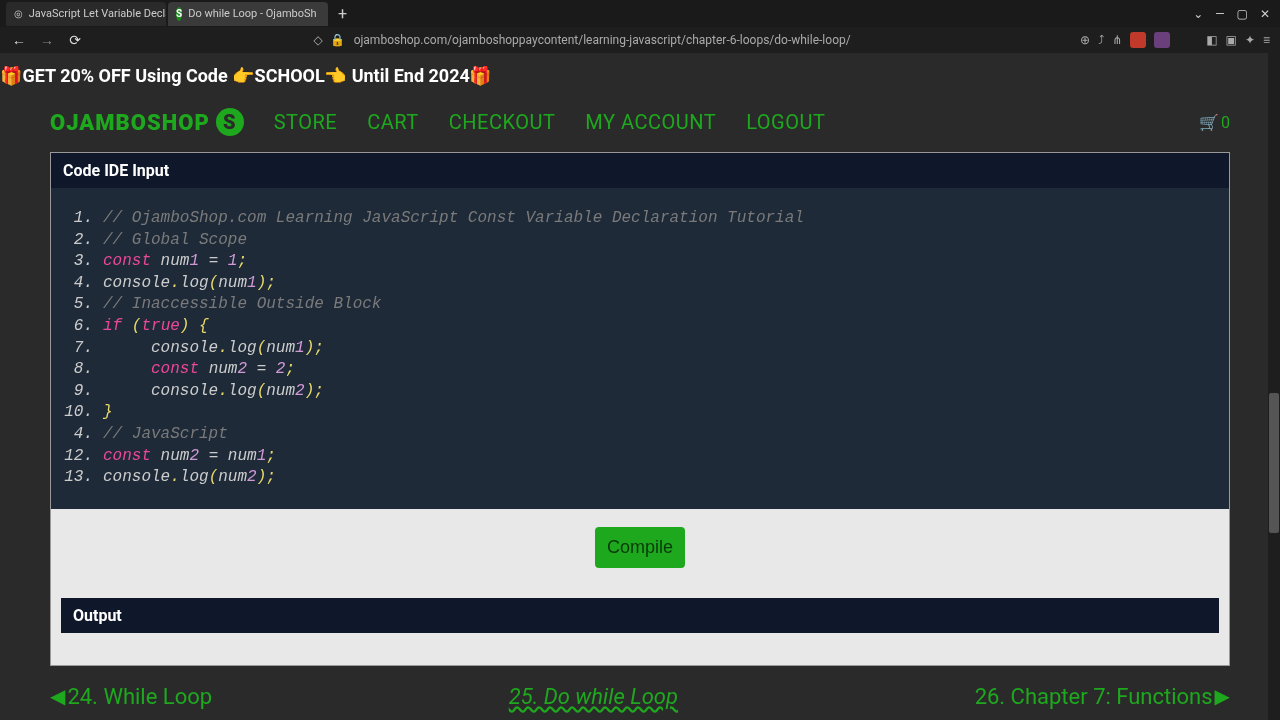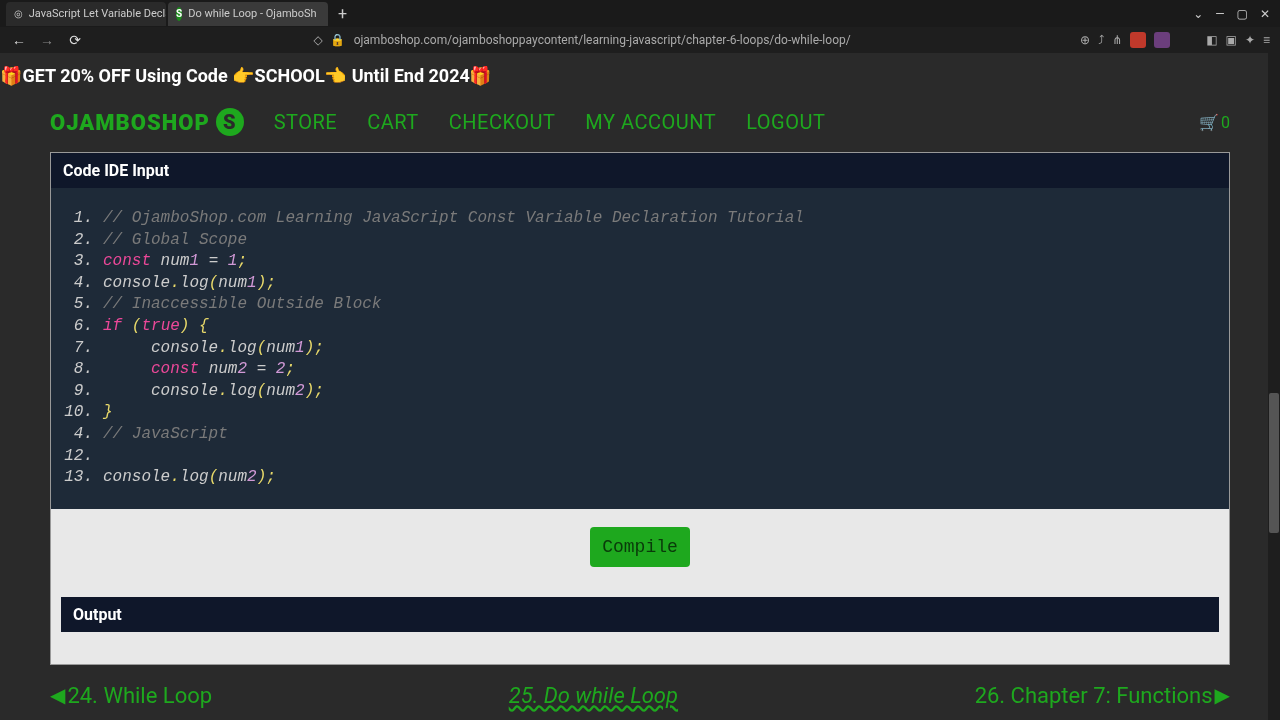--- a/index.html
+++ b/index.html
@@ -226,21 +226,21 @@
   text-align: center;
   background: #e8e8e8;
 }
 .compile-btn {
   background: #1ea81e;
   color: #0a3a0a;
   border: none;
   padding: 10px 12px;
   font-size: 18px;
   border-radius: 4px;
-  font-family: Liberation Mono, monospace;
+  font-family: Liberation Sans, sans-serif;
 }
 .output-body {
   background: #e8e8e8;
   min-height: 20px;
 }
 
 
 .footer-nav {
   display: flex;
   justify-content: space-between;
@@ -335,21 +335,21 @@
         <div class="code-line"><span class="line-num">2.</span><span class="cl"><span class="comment">// Global Scope</span></span></div>
         <div class="code-line"><span class="line-num">3.</span><span class="cl"><span class="keyword">const </span><span class="ident">num</span><span class="num">1</span><span class="ident"> = </span><span class="num">1</span><span class="punct">;</span></span></div>
         <div class="code-line"><span class="line-num">4.</span><span class="cl"><span class="ident">console</span><span class="punct">.</span><span class="method">log</span><span class="punct">(</span><span class="ident">num</span><span class="num">1</span><span class="punct">)</span><span class="punct">;</span></span></div>
         <div class="code-line"><span class="line-num">5.</span><span class="cl"><span class="comment">// Inaccessible Outside Block</span></span></div>
         <div class="code-line"><span class="line-num">6.</span><span class="cl"><span class="keyword">if </span><span class="punct">(</span><span class="keyword">true</span><span class="punct">)</span><span class="ident"> </span><span class="brace">{</span></span></div>
         <div class="code-line"><span class="line-num">7.</span><span class="cl"><span class="ident">     console</span><span class="punct">.</span><span class="method">log</span><span class="punct">(</span><span class="ident">num</span><span class="num">1</span><span class="punct">)</span><span class="punct">;</span></span></div>
         <div class="code-line"><span class="line-num">8.</span><span class="cl"><span class="ident">     </span><span class="keyword">const </span><span class="ident">num</span><span class="num">2</span><span class="ident"> = </span><span class="num">2</span><span class="punct">;</span></span></div>
         <div class="code-line"><span class="line-num">9.</span><span class="cl"><span class="ident">     console</span><span class="punct">.</span><span class="method">log</span><span class="punct">(</span><span class="ident">num</span><span class="num">2</span><span class="punct">)</span><span class="punct">;</span></span></div>
         <div class="code-line"><span class="line-num">10.</span><span class="cl"><span class="brace">}</span></span></div>
         <div class="code-line"><span class="line-num">4.</span><span class="cl"><span class="comment">// JavaScript</span></span></div>
-        <div class="code-line"><span class="line-num">12.</span></div>
+        <div class="code-line"><span class="line-num">12.</span><span class="cl"><span class="keyword">const </span><span class="ident">num</span><span class="num">2</span><span class="ident"> = num</span><span class="num">1</span><span class="punct">;</span></span></div>
         <div class="code-line"><span class="line-num">13.</span><span class="cl"><span class="ident">console</span><span class="punct">.</span><span class="method">log</span><span class="punct">(</span><span class="ident">num</span><span class="num">2</span><span class="punct">)</span><span class="punct">;</span></span></div>
       </div>
     <div class="compile-area">
       <button class="compile-btn">Compile</button>
     </div>
     <div class="output-header" style="margin:12px 10px;">Output</div>
     <div class="output-body"></div>
   </div>
 
   <div class="footer-nav">

